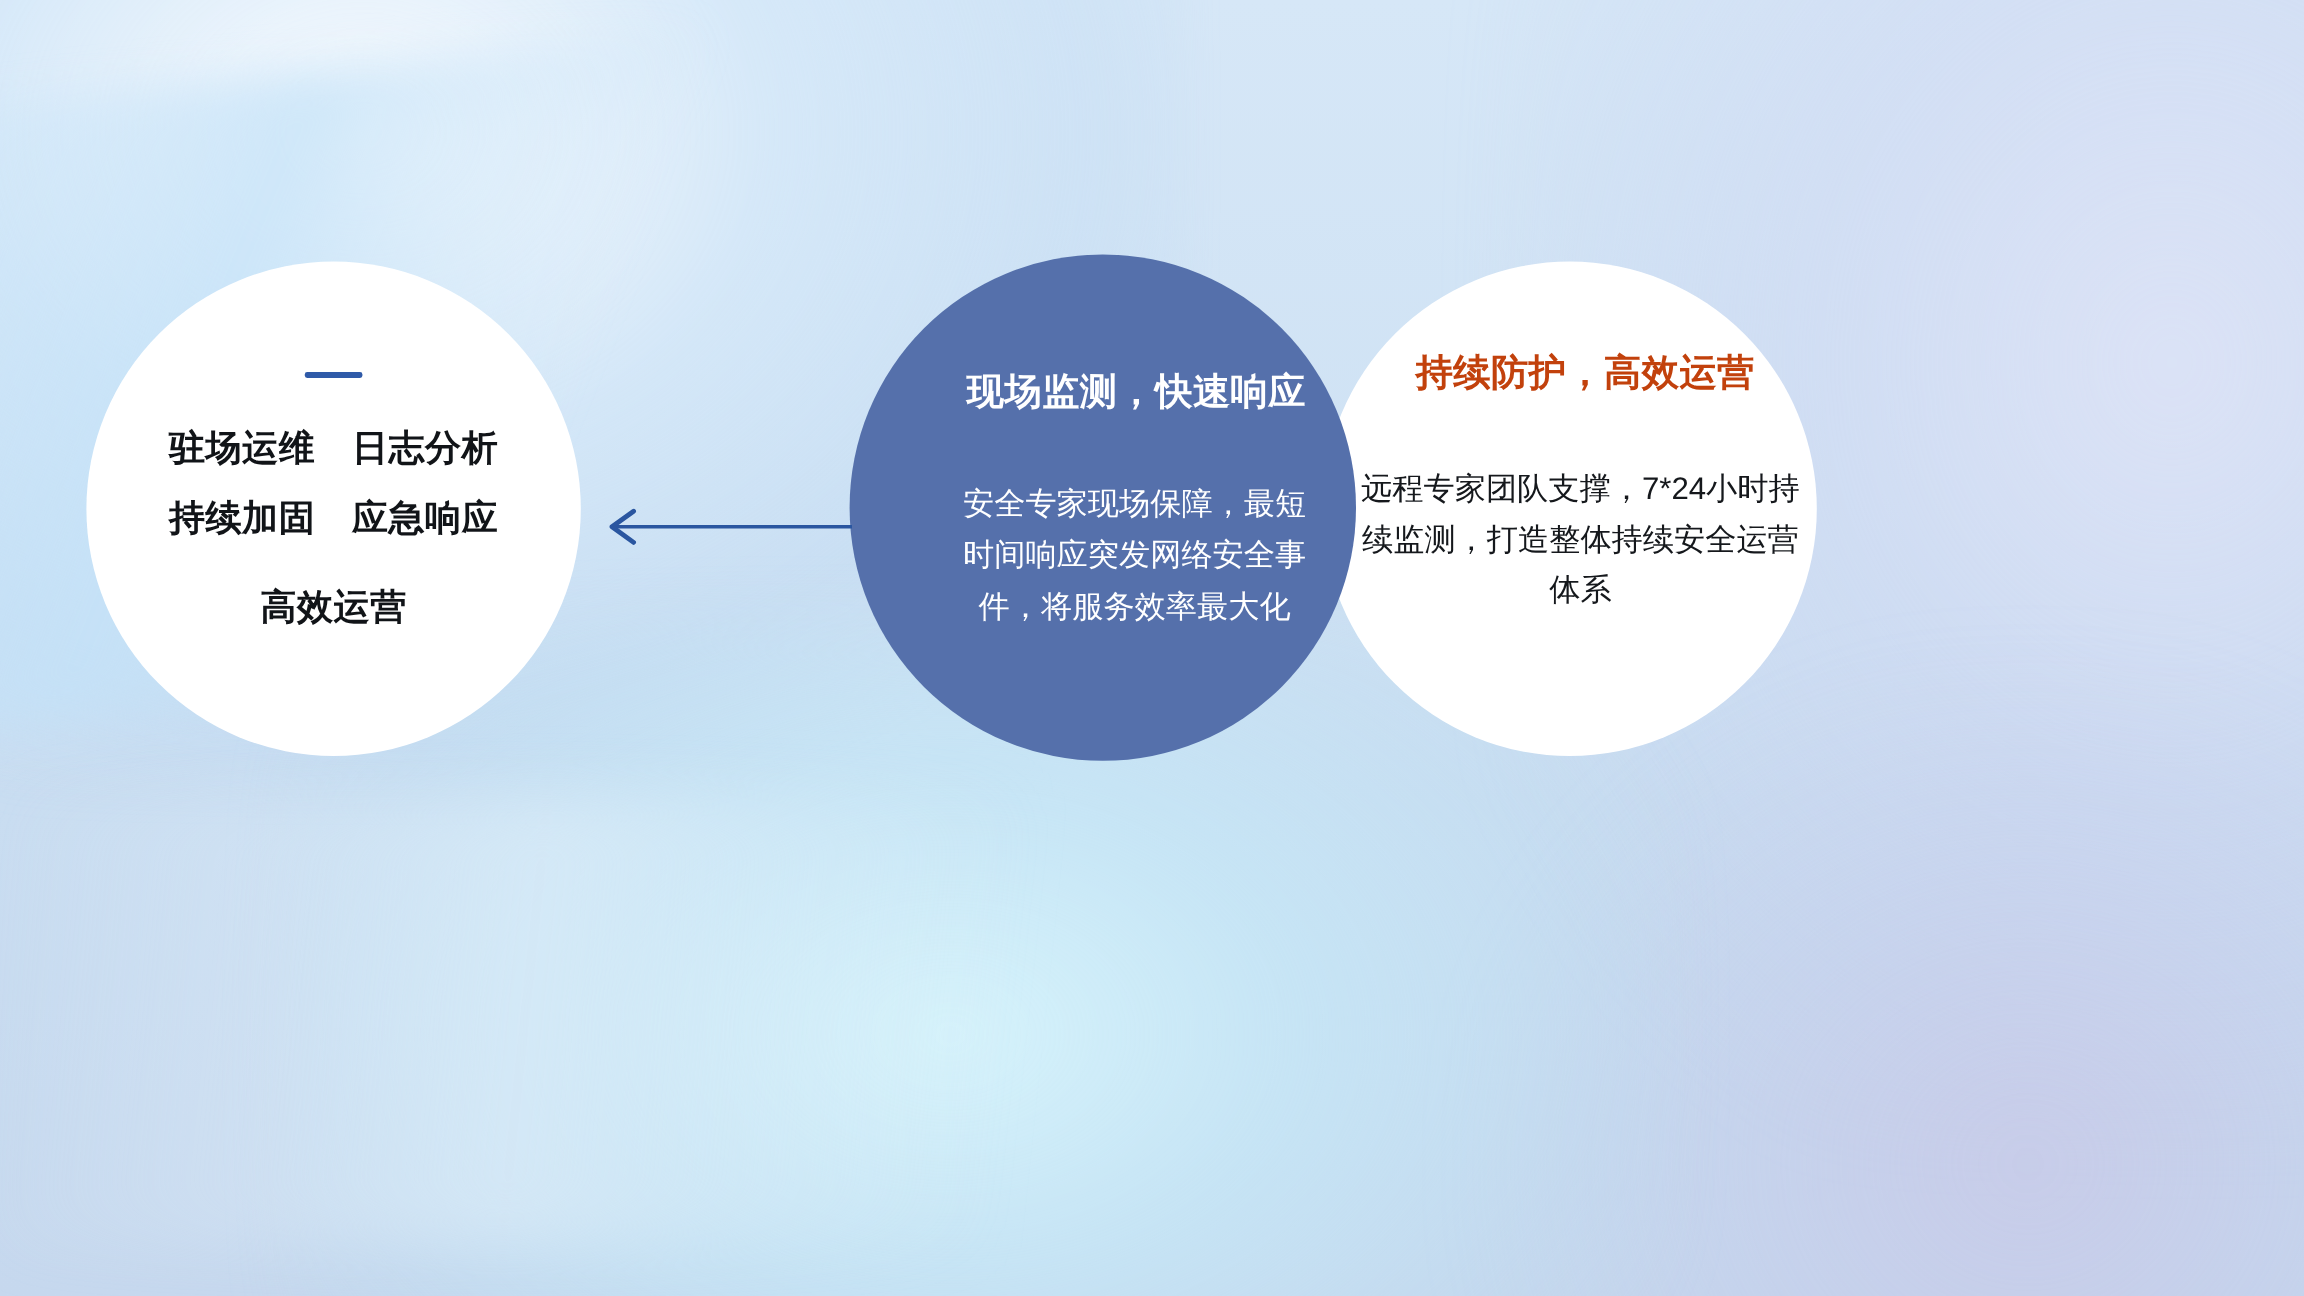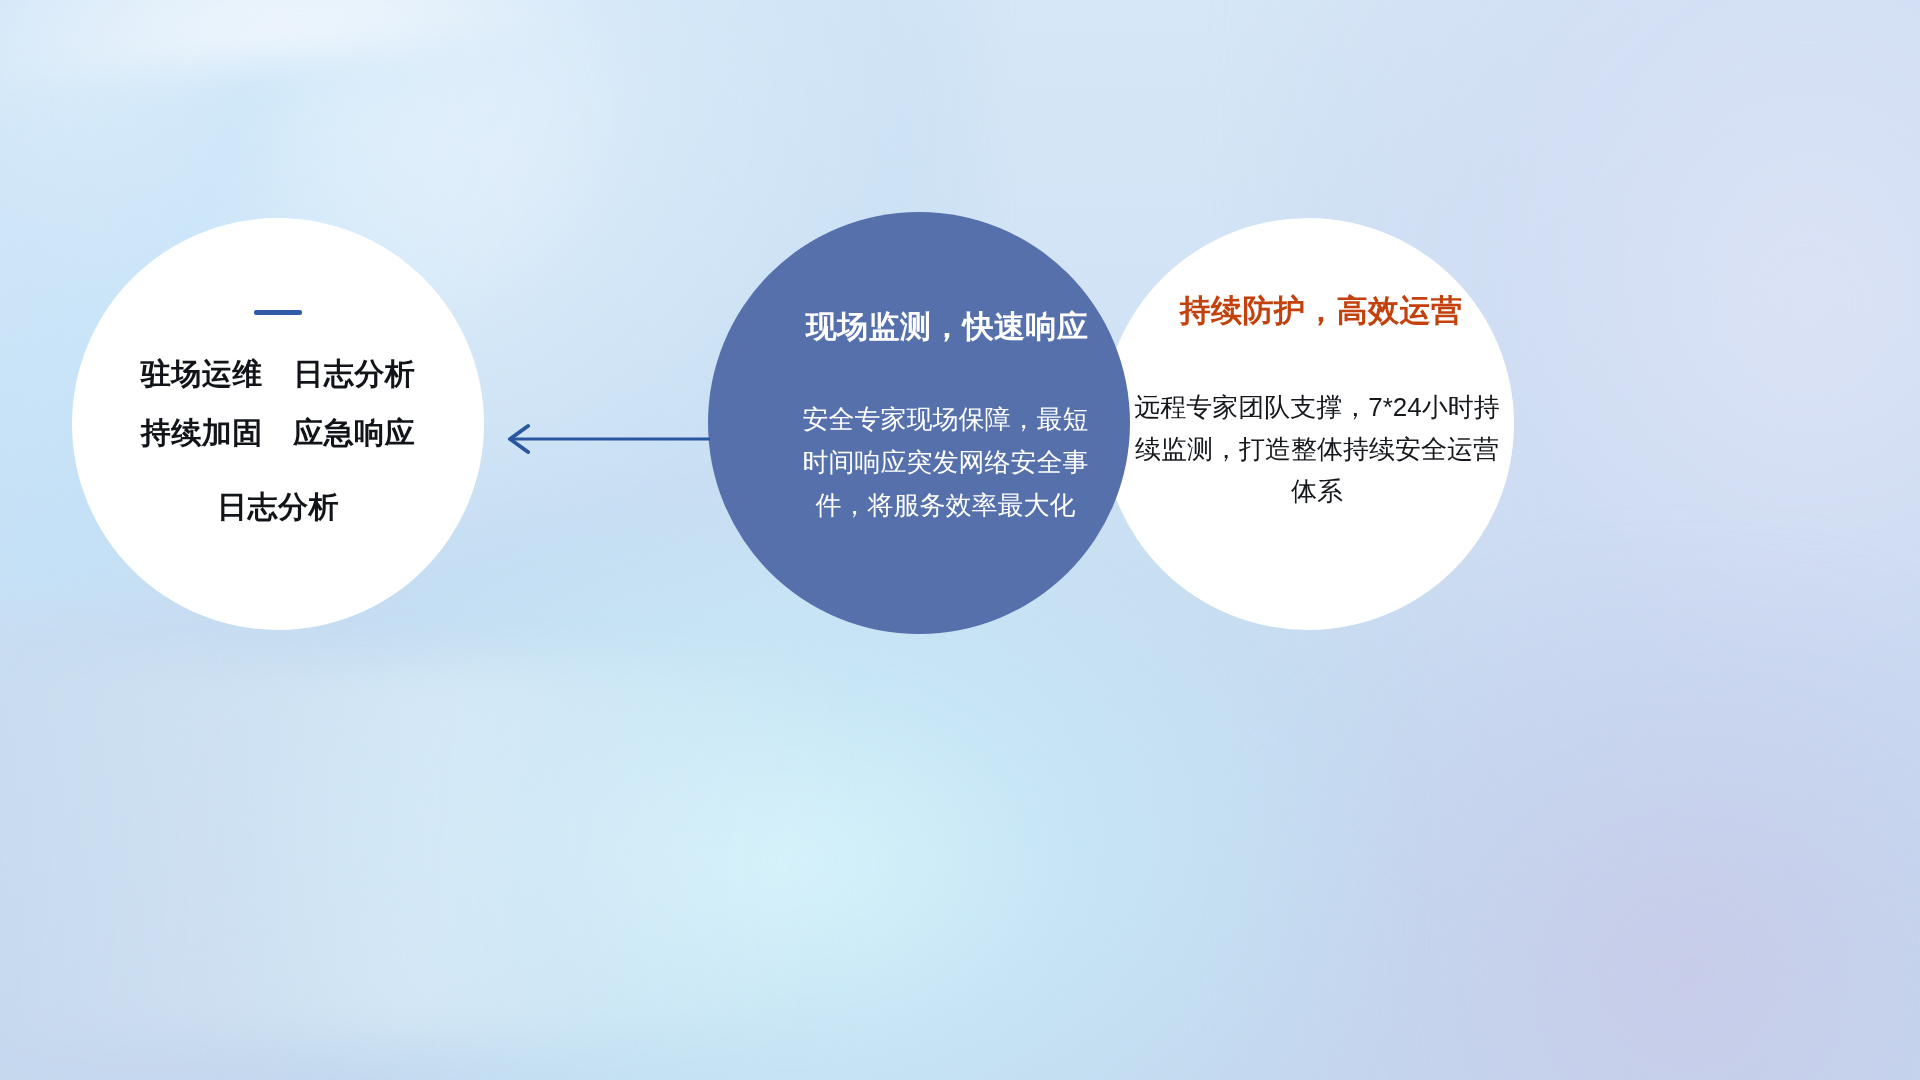--- a/index.html
+++ b/index.html
@@ -268,21 +268,21 @@
 
   <svg id="arrow" viewBox="0 0 220 42">
     <line x1="218" y1="21" x2="20" y2="21" stroke="#2a56a0" stroke-width="3"></line>
     <polyline points="36,8 18,21 36,34" fill="none" stroke="#2a56a0" stroke-width="4" stroke-linecap="round" stroke-linejoin="round"></polyline>
   </svg>
 
   <div id="left-content">
     <div id="left-divider"></div>
     <div id="left-line-1" class="left-line">驻场运维　日志分析</div>
     <div id="left-line-2" class="left-line">持续加固　应急响应</div>
-    <div id="left-line-3" class="left-line">日志分析</div>
+    <div id="left-line-3" class="left-line">高效运营</div>
   </div>
 
   <div id="center-content">
     <div id="center-title">现场监测，快速响应</div>
     <div id="center-body">安全专家现场保障，最短时间响应突发网络安全事件，将服务效率最大化</div>
   </div>
 
   <div id="right-content">
     <div id="right-title">持续防护，高效运营</div>
     <div id="right-body">远程专家团队支撑，7*24小时持续监测，打造整体持续安全运营体系</div>

